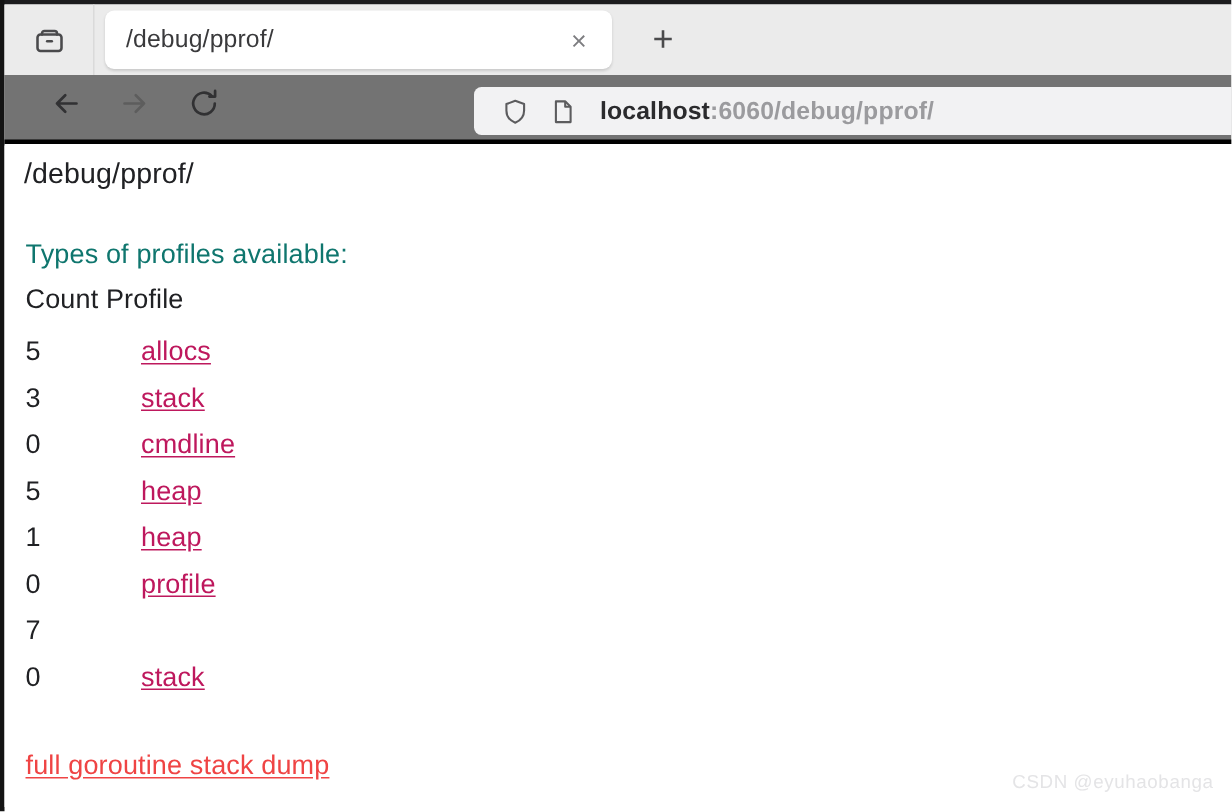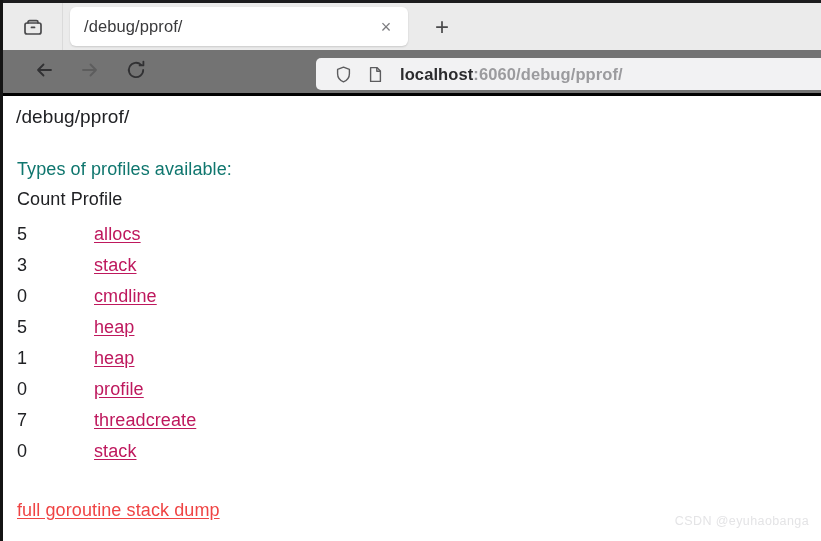--- a/index.html
+++ b/index.html
@@ -357,21 +357,20 @@
         <div class="profile-row">
           <span class="row-count">1</span>
           <span class="row-link">heap</span>
         </div>
         <div class="profile-row">
           <span class="row-count">0</span>
           <span class="row-link">profile</span>
         </div>
         <div class="profile-row">
           <span class="row-count">7</span>
-          <span class="row-link">threadcreate</span>
         </div>
         <div class="profile-row">
           <span class="row-count">0</span>
           <span class="row-link">stack</span>
         </div>
       </div>
 
     <div class="full-dump-link">full goroutine stack dump</div>
 
     <div class="watermark">CSDN  @eyuhaobanga</div>

